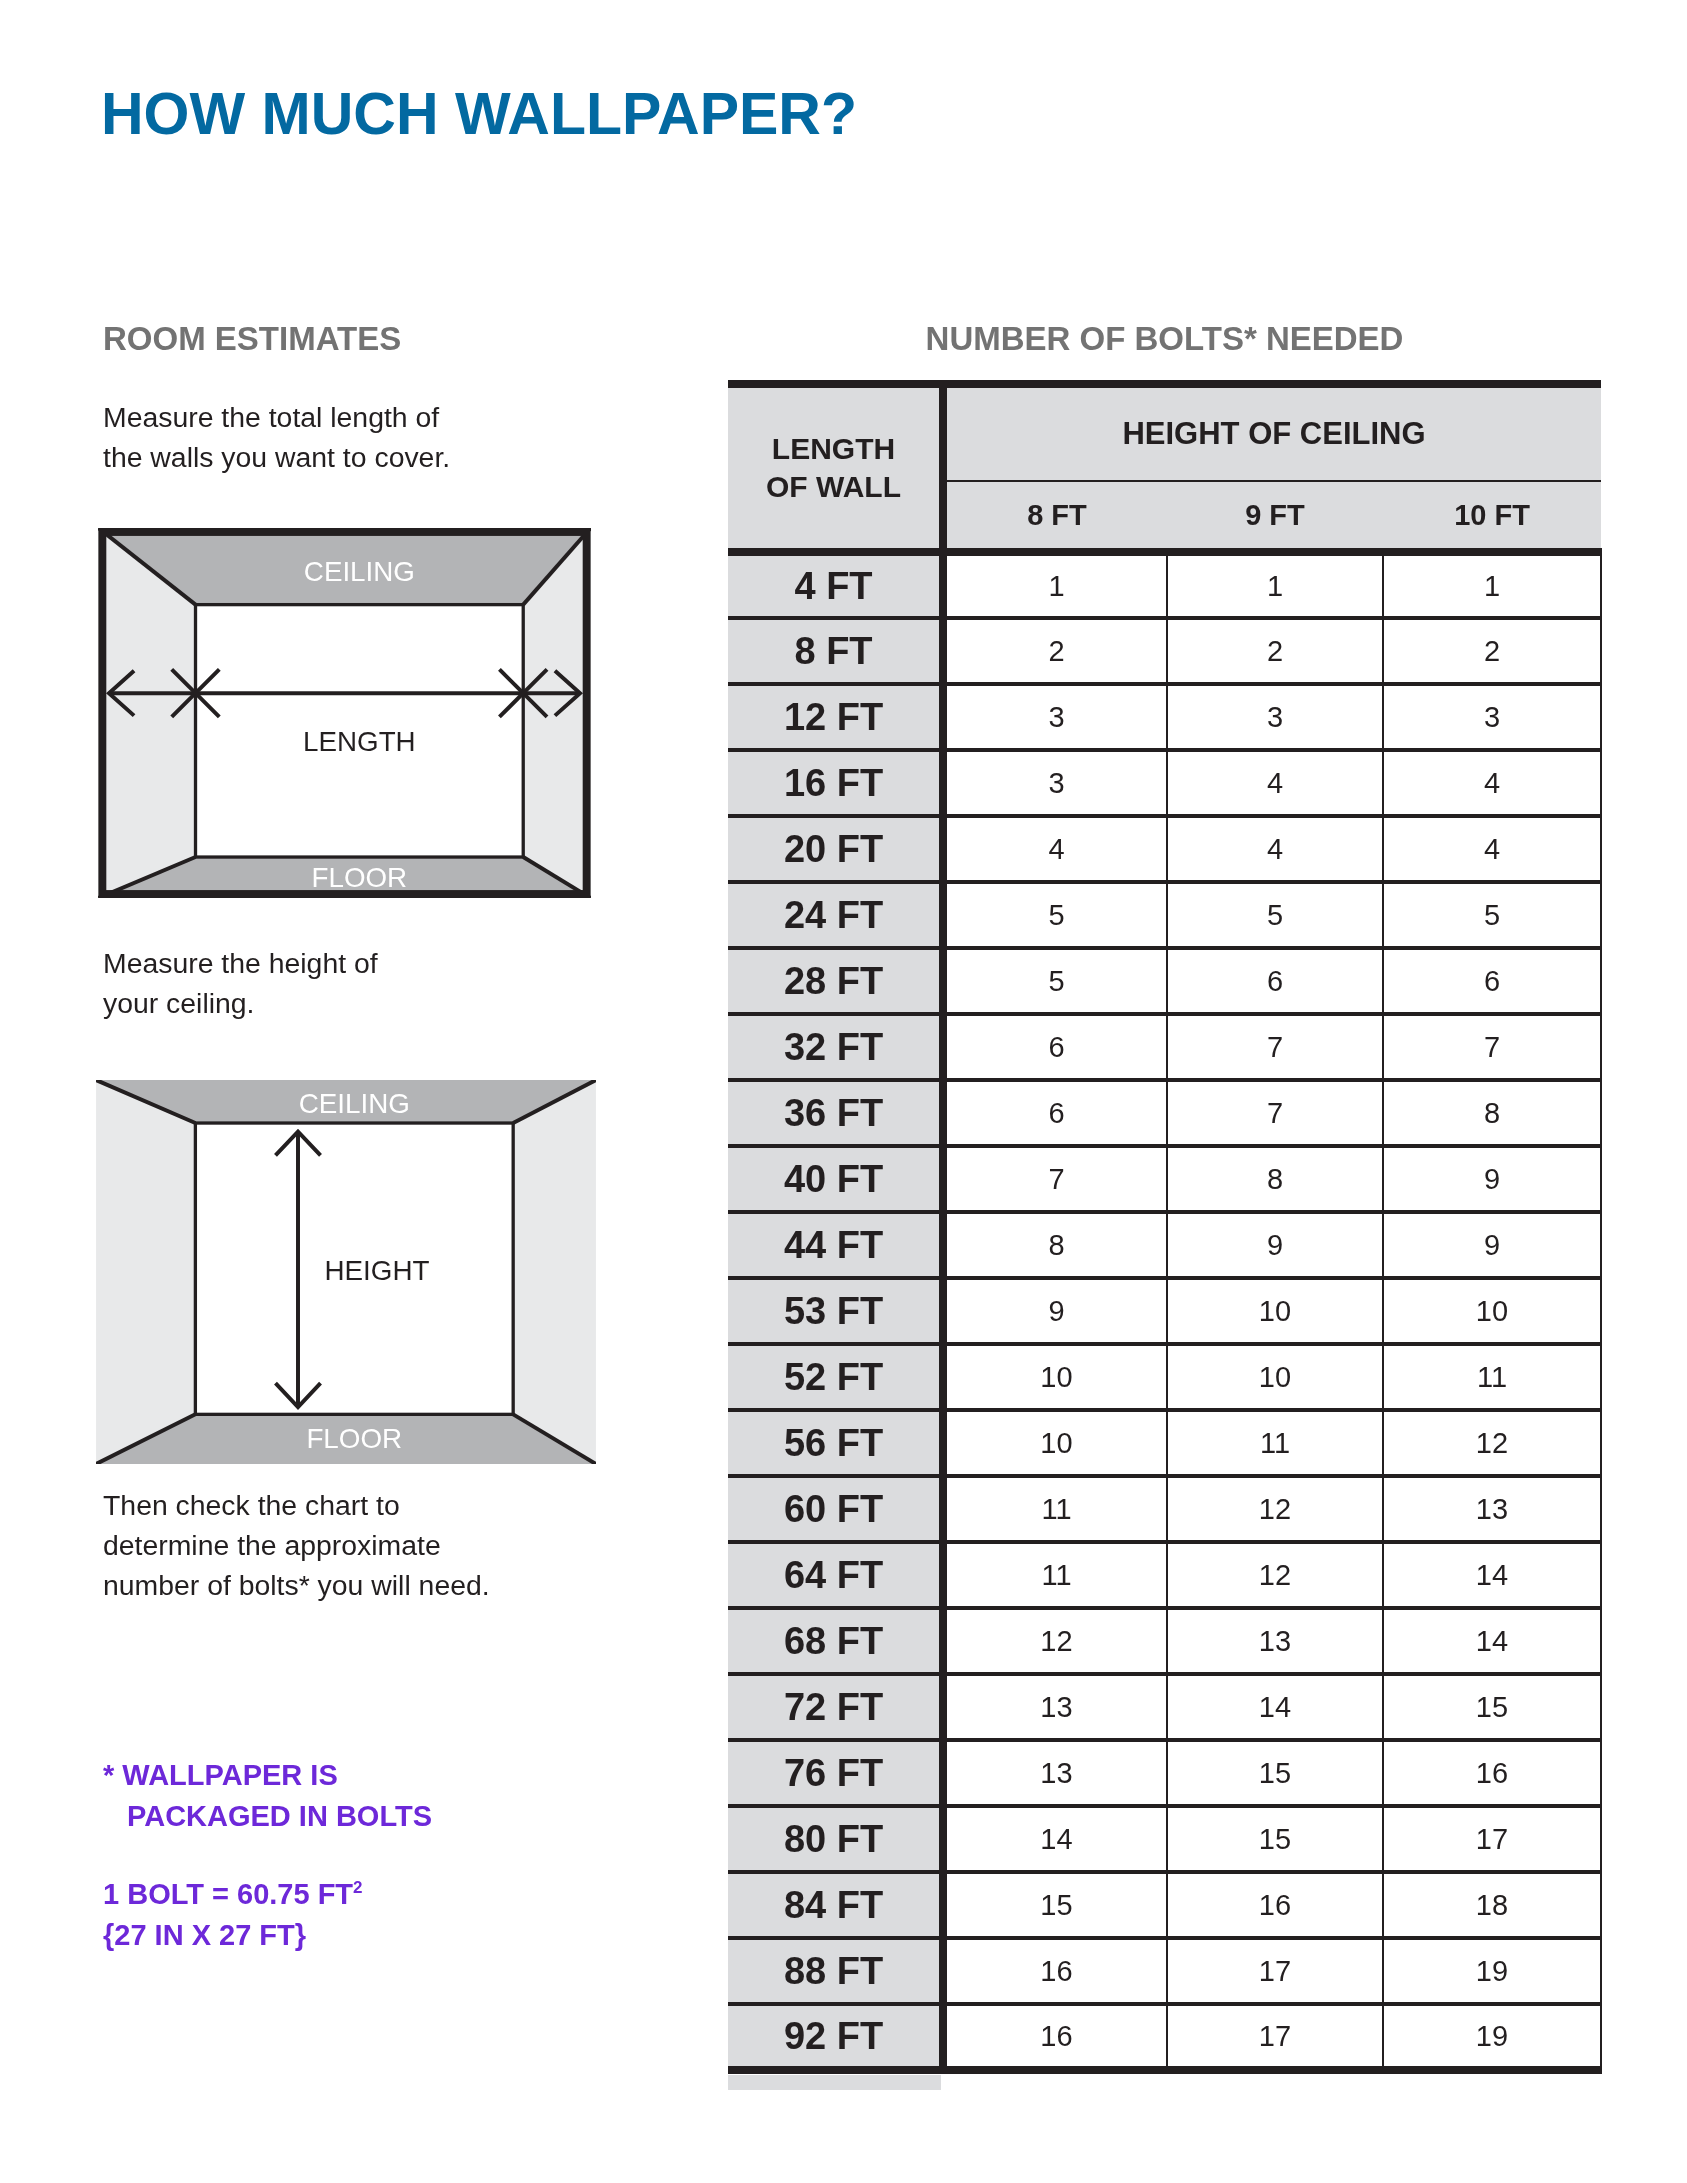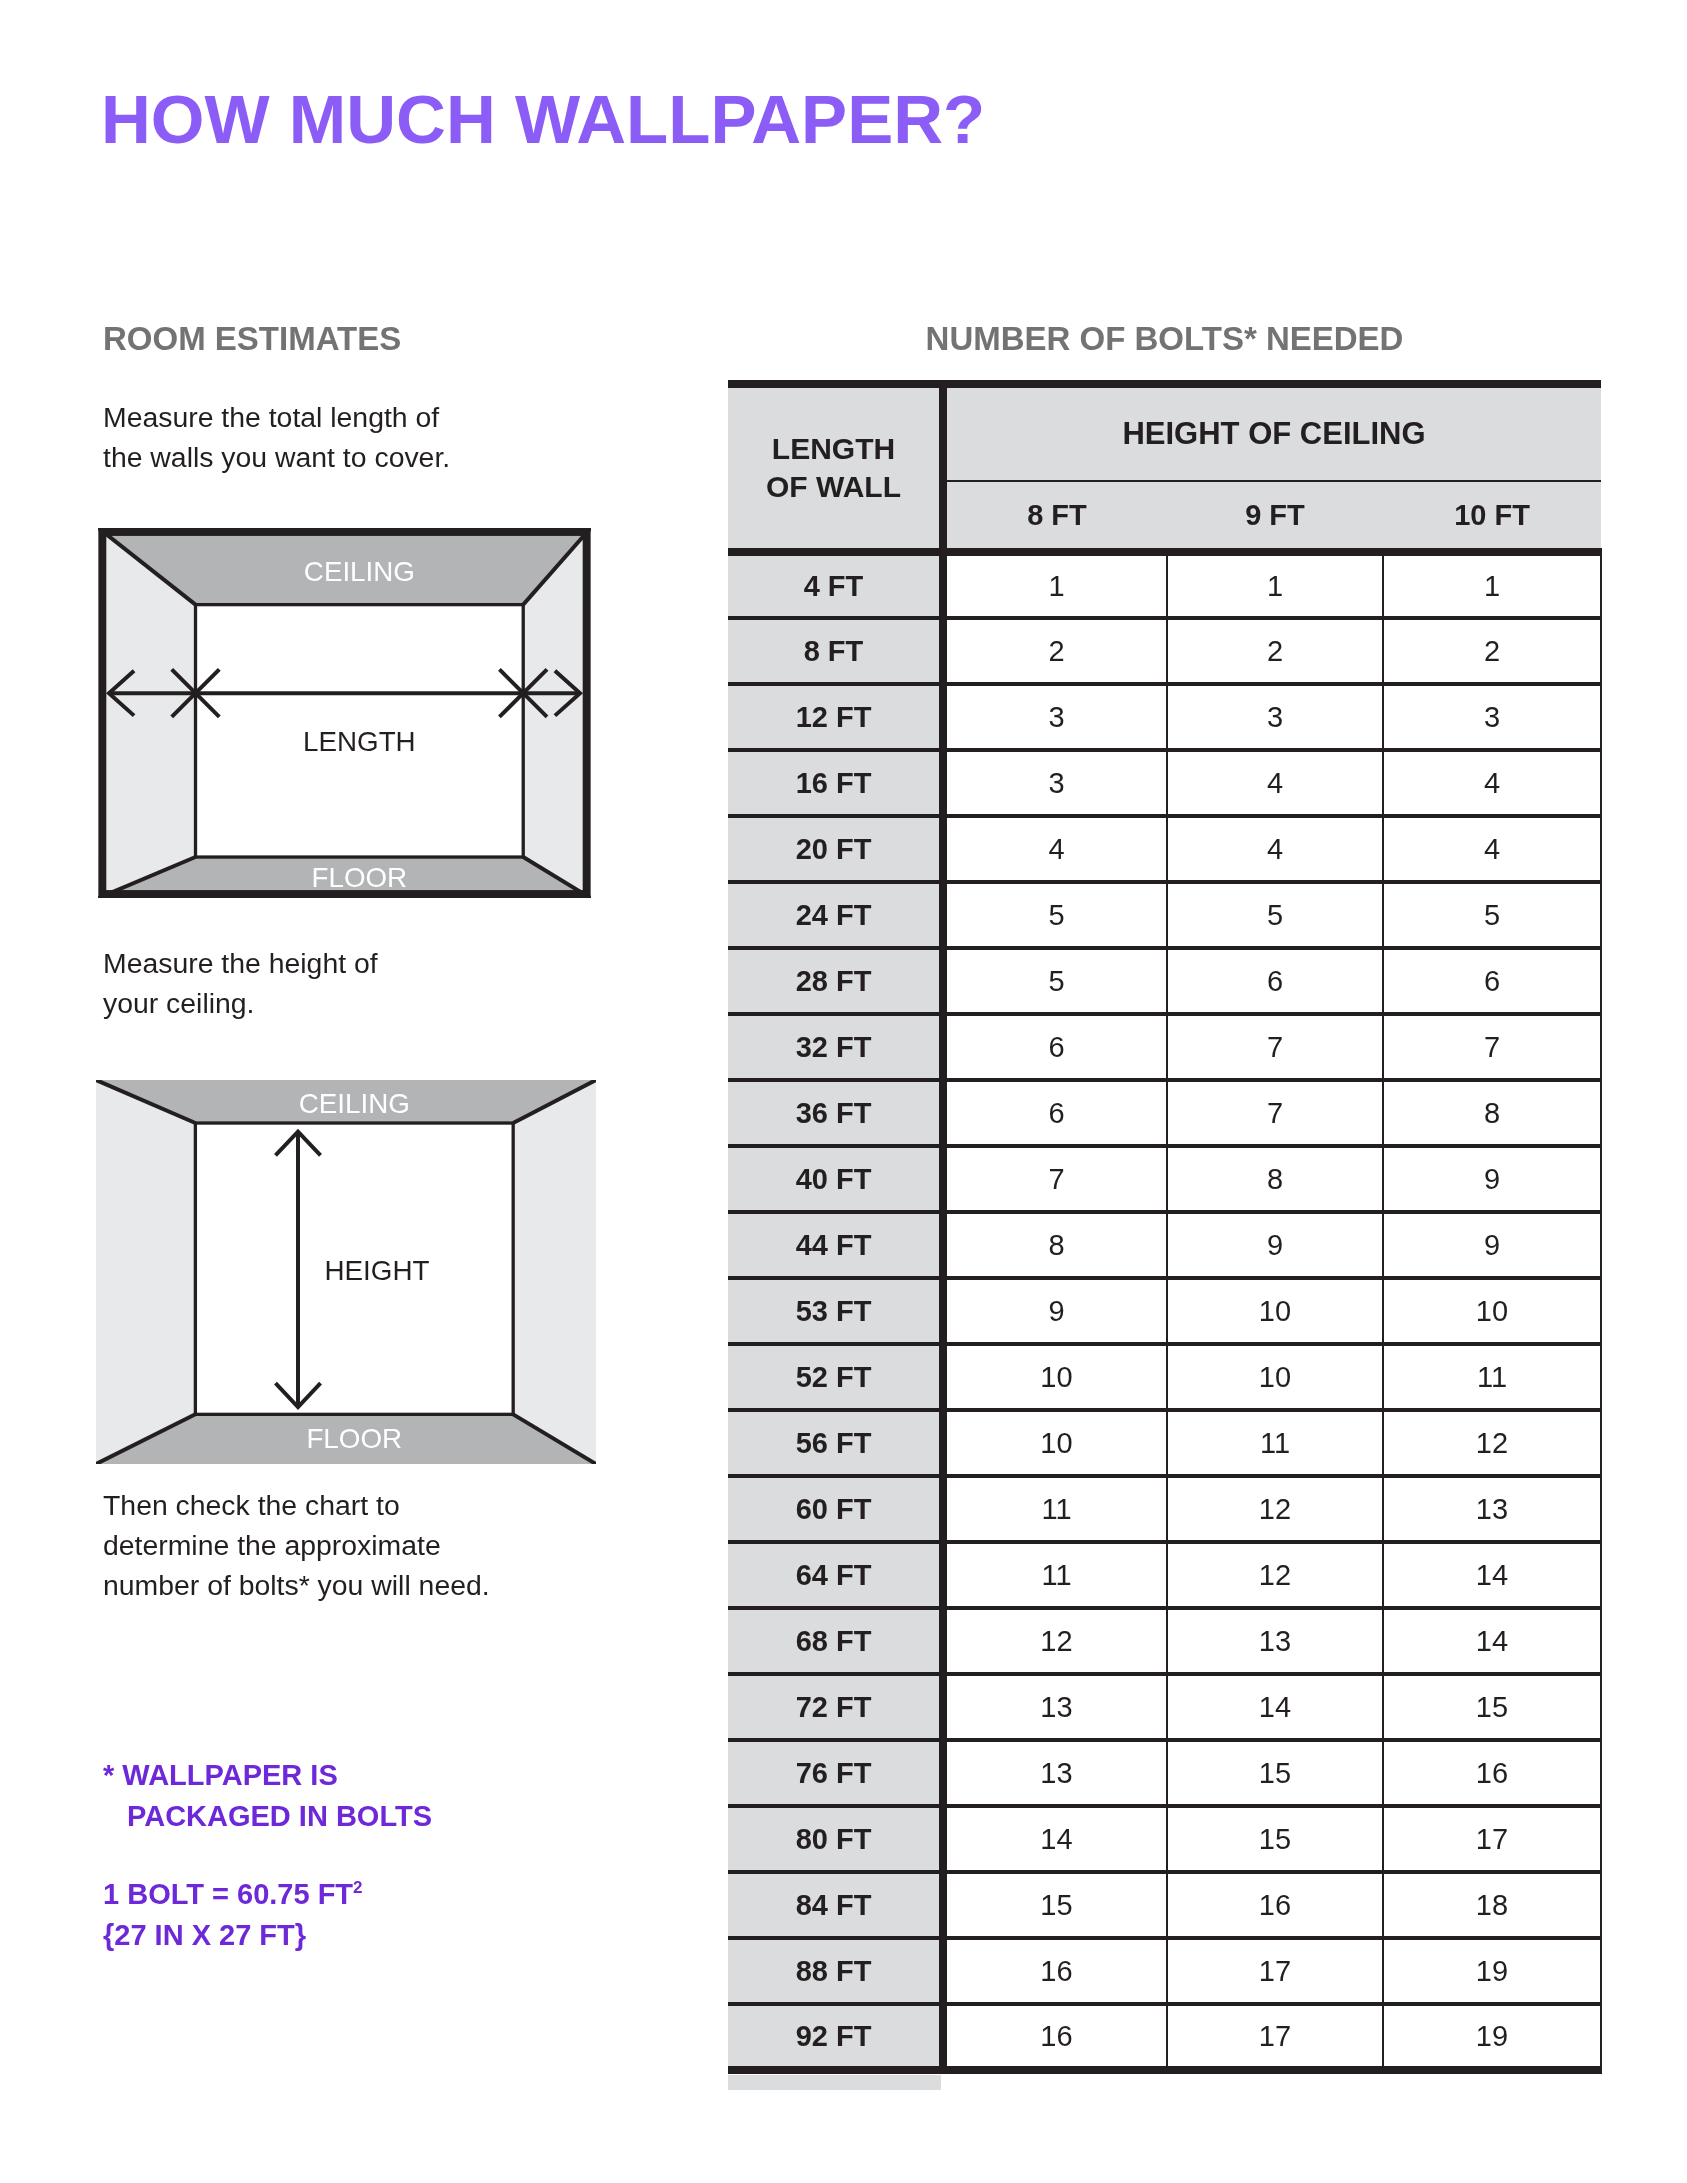--- a/index.html
+++ b/index.html
@@ -2,21 +2,21 @@
 <html style="font-size:10.6px"><head>
 <meta charset="utf-8">
 <style>
   html,body{margin:0;padding:0;background:#ffffff;}
   #page{
     position:relative;width:1687px;height:2183px;background:#ffffff;
     font-family:"Liberation Sans", sans-serif;color:#231F20;overflow:hidden;
   }
   .abs{position:absolute;}
   #page-title{
-    left:101px;top:85px;font-size:69px;font-weight:bold;color:#8b5cf6;
+    left:101px;top:85px;font-size:59px;font-weight:bold;color:#0369a1;
     letter-spacing:0px;line-height:1;white-space:nowrap;
   }
   .section-heading{
     font-size:33px;font-weight:bold;color:#737373;line-height:1;white-space:nowrap;
   }
   #room-estimates-heading{left:103px;top:322px;}
   #bolts-needed-heading{left:728px;top:322px;width:873px;text-align:center;}
   .body-text{
     font-size:28.4px;line-height:40px;color:#231F20;white-space:pre-line;
   }
@@ -44,21 +44,21 @@
   }
   th.group-header{
     background:#DBDCDE;font-weight:bold;font-size:31px;height:92px;
     border-bottom:2.6px solid #231F20;
   }
   th.sub-header{
     background:#DBDCDE;font-weight:bold;font-size:29px;height:66px;
     border-bottom:8px solid #231F20;
   }
   #bolts-table tbody th{
-    background:#DBDCDE;font-weight:bold;font-size:29px;
+    background:#DBDCDE;font-weight:bold;font-size:38px;
     border-right:8px solid #231F20;border-bottom:4px solid #231F20;
   }
   #bolts-table tbody td{
     background:#ffffff;font-weight:normal;font-size:29px;
     border-left:2.6px solid #231F20;border-right:2.6px solid #231F20;
     border-bottom:4px solid #231F20;
   }
   #bolts-table tbody tr{height:66px;}
   #bolts-table tbody tr:last-child th,#bolts-table tbody tr:last-child td{border-bottom:none;}
   #table-stub{

